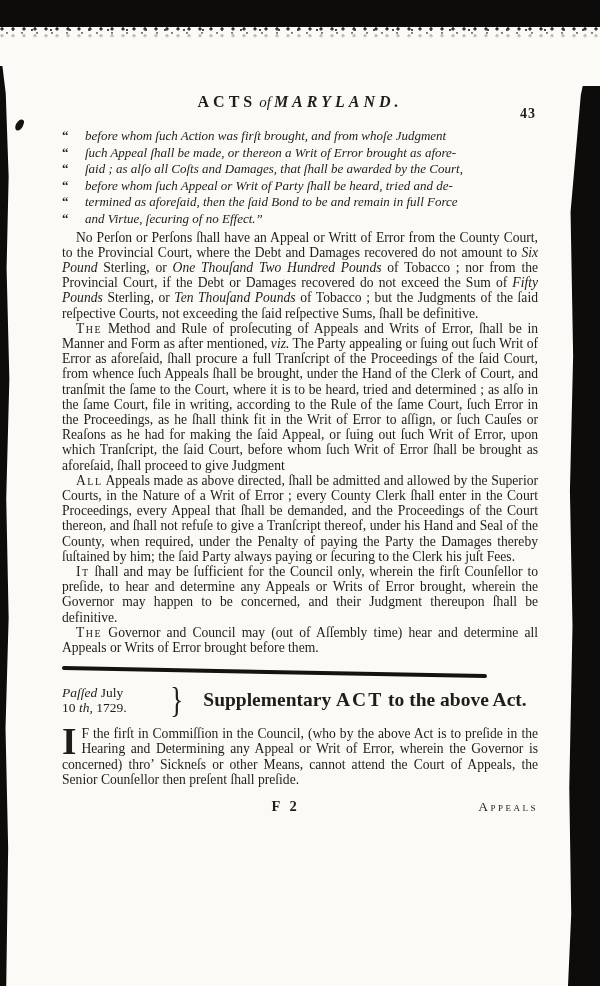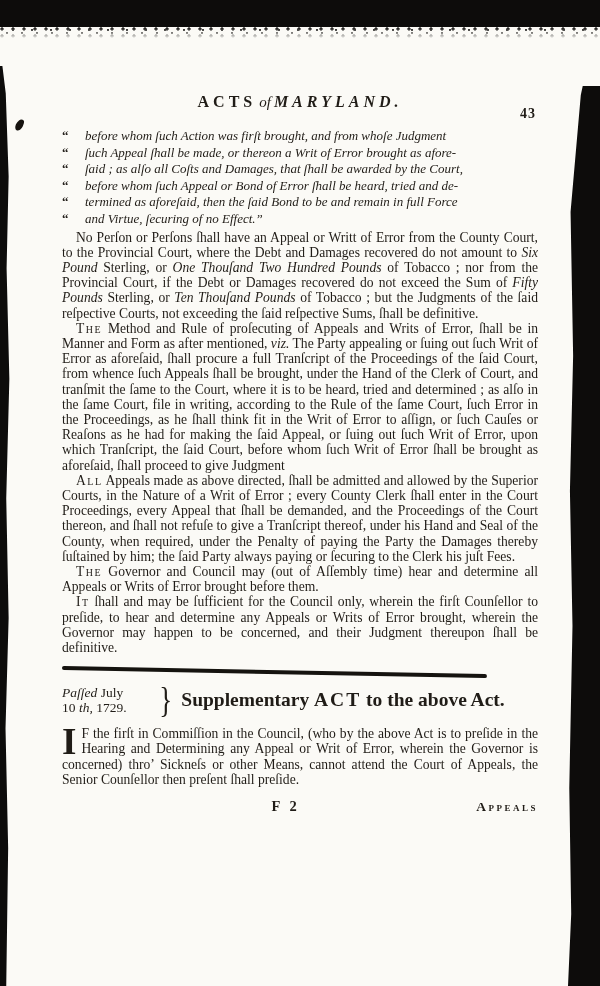--- a/index.html
+++ b/index.html
@@ -35,32 +35,32 @@
   .qline{display:flex;font-style:italic;font-size:13px;line-height:16.6px;text-align:left;}
   .qmark{width:23px;flex:none;font-style:normal;font-weight:bold;letter-spacing:-1px;}
   .qtext{flex:1;white-space:nowrap;}
 
   .para{margin:0;text-indent:14px;}
   .it{font-style:italic;}
   .sc{font-variant:small-caps;letter-spacing:1.5px;}
 
   .divider{width:425px;height:4px;background:#15130f;margin:11px 0 13px;transform:rotate(1.1deg);transform-origin:left center;border-radius:2px;}
 
-  .act-row{display:flex;align-items:center;gap:7px;margin:0 0 9px;text-align:left;}
+  .act-row{display:flex;align-items:center;gap:18px;margin:0 0 9px;text-align:left;}
   .act-note{flex:none;width:88px;font-size:13.5px;line-height:15.5px;}
   .act-brace{flex:none;font-size:36px;font-weight:400;transform:scaleX(.75);line-height:34px;}
   .act-heading{margin:0;font-size:19.5px;font-weight:bold;line-height:22px;font-family:Liberation Serif, serif;}
   .act-caps{letter-spacing:2px;}
 
   .act-para{margin:0;}
   .drop-cap{float:left;font-size:37px;line-height:28px;font-weight:bold;margin:2px 5px 0 0;}
 
   .footer{position:relative;height:20px;margin-top:12px;text-align:right;}
   .sig{position:absolute;left:47%;transform:translateX(-50%);font-size:14.5px;letter-spacing:3px;font-weight:bold;}
-  .catchword{position:absolute;right:0;font-variant:small-caps;letter-spacing:2.5px;font-size:13.5px;font-weight:bold;}
+  .catchword{position:absolute;right:0;font-variant:small-caps;letter-spacing:2.5px;font-size:13.5px;font-weight:normal;}
 </style>
 </head>
 <body>
 
 <div class="page">
   <div class="top-band"></div>
   <div class="top-fray"></div>
   <div class="left-stripe"></div>
   <div class="right-stripe"></div>
   <div class="ink-blot"></div>
@@ -80,38 +80,38 @@
         <div class="qline">
           <span class="qmark">“</span>
           <span class="qtext">ſuch Appeal ſhall be made, or thereon a Writ of Error brought as afore-</span>
         </div>
         <div class="qline">
           <span class="qmark">“</span>
           <span class="qtext">ſaid ; as alſo all Coſts and Damages, that ſhall be awarded by the Court,</span>
         </div>
         <div class="qline">
           <span class="qmark">“</span>
-          <span class="qtext">before whom ſuch Appeal or Bond of Error ſhall be heard, tried and de-</span>
+          <span class="qtext">before whom ſuch Appeal or Writ of Party ſhall be heard, tried and de-</span>
         </div>
         <div class="qline">
           <span class="qmark">“</span>
           <span class="qtext">termined as aforeſaid, then the ſaid Bond to be and remain in full Force</span>
         </div>
         <div class="qline">
           <span class="qmark">“</span>
           <span class="qtext">and Virtue, ſecuring of no Effect.”</span>
         </div>
       </div>
 
     <div id="paragraphs">
         <p class="para"><span>No Perſon or Perſons ſhall have an Appeal or Writt of Error from the County Court, to the Provincial Court, where the Debt and Damages recovered do not amount to </span><span class="it">Six Pound </span><span>Sterling, or </span><span class="it">One Thouſand Two Hundred Pounds </span><span>of Tobacco ; nor from the Provincial Court, if the Debt or Damages recovered do not exceed the Sum of </span><span class="it">Fifty Pounds </span><span>Sterling, or </span><span class="it">Ten Thouſand Pounds </span><span>of Tobacco ; but the Judgments of the ſaid reſpective Courts, not exceeding the ſaid reſpective Sums, ſhall be definitive.</span></p>
         <p class="para"><span class="sc">The</span><span> Method and Rule of proſecuting of Appeals and Writs of Error, ſhall be in Manner and Form as after mentioned, </span><span class="it">viz.</span><span> The Party appealing or ſuing out ſuch Writ of Error as aforeſaid, ſhall procure a full Tranſcript of the Proceedings of the ſaid Court, from whence ſuch Appeals ſhall be brought, under the Hand of the Clerk of Court, and tranſmit the ſame to the Court, where it is to be heard, tried and determined ; as alſo in the ſame Court, file in writing, according to the Rule of the ſame Court, ſuch Error in the Proceedings, as he ſhall think fit in the Writ of Error to aſſign, or ſuch Cauſes or Reaſons as he had for making the ſaid Appeal, or ſuing out ſuch Writ of Error, upon which Tranſcript, the ſaid Court, before whom ſuch Writ of Error ſhall be brought as aforeſaid, ſhall proceed to give Judgment</span></p>
         <p class="para"><span class="sc">All</span><span> Appeals made as above directed, ſhall be admitted and allowed by the Superior Courts, in the Nature of a Writ of Error ; every County Clerk ſhall enter in the Court Proceedings, every Appeal that ſhall be demanded, and the Proceedings of the Court thereon, and ſhall not refuſe to give a Tranſcript thereof, under his Hand and Seal of the County, when required, under the Penalty of paying the Party the Damages thereby ſuſtained by him; the ſaid Party always paying or ſecuring to the Clerk his juſt Fees.</span></p>
+        <p class="para"><span class="sc">It</span><span> ſhall and may be ſufficient for the Council only, wherein the firſt Counſellor to preſide, to hear and determine any Appeals or Writs of Error brought, wherein the Governor may happen to be concerned, and their Judgment thereupon ſhall be definitive.</span></p>
         <p class="para"><span class="sc">The</span><span> Governor and Council may (out of Aſſembly time) hear and determine all Appeals or Writs of Error brought before them.</span></p>
-        <p class="para"><span class="sc">It</span><span> ſhall and may be ſufficient for the Council only, wherein the firſt Counſellor to preſide, to hear and determine any Appeals or Writs of Error brought, wherein the Governor may happen to be concerned, and their Judgment thereupon ſhall be definitive.</span></p>
       </div>
 
     <div class="divider"></div>
 
     <div class="act-row">
       <div class="act-note">
         <div><span class="it">Paſſed</span> <span>July</span></div>
         <div><span>10 </span><span class="it">th,</span><span> 1729.</span></div>
       </div>
       <div class="act-brace">}</div>

